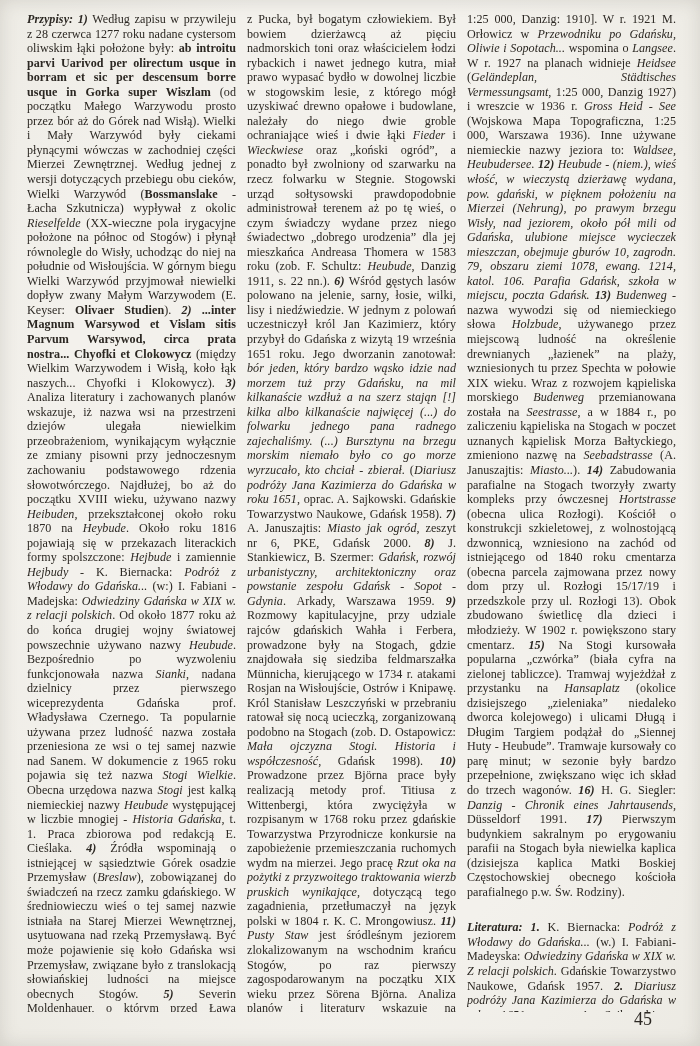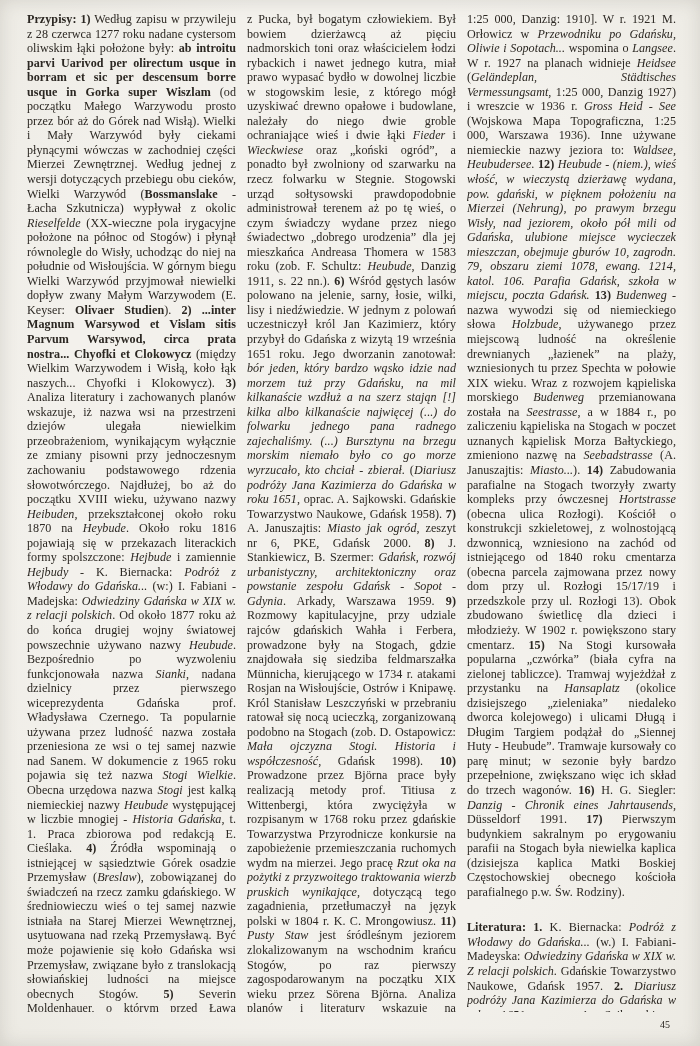--- a/index.html
+++ b/index.html
@@ -37,28 +37,28 @@
     letter-spacing: 0.05px;
     word-spacing: 0.3px;
   }
   p.block {
     margin: 0;
     padding: 0;
   }
   p.block + p.block {
     margin-top: 21px;
   }
-  .b  { font-weight: bold; }
+  .b  { font-weight: bold; font-style: italic; }
   .i  { font-style: italic; }
   .bi { font-weight: bold; }
   .page-number {
     position: absolute;
-    right: 30px;
+    right: 48px;
     bottom: 16px;
-    font-size: 10px;
+    font-size: 18px;
     color: #2b2722;
   }
 </style>
 </head>
 <body>
 
 <div class="page">
   <div class="cols">
     <div class="col">
         <p class="block"><span class="b">Przypisy: 1)</span><span> Według zapisu w przywileju z 28 czerwca 1277 roku nadane cystersom oliwskim łąki położone były: </span><span class="bi">ab introitu parvi Uarivod per olirectum usque in borram et sic per descensum borre usque in Gorka super Wiszlam</span><span> (od początku Małego Warzywodu prosto przez bór aż do Górek nad Wisłą). Wielki i Mały Warzywód były ciekami płynącymi wówczas w zachodniej części Mierzei Zewnętrznej. Według jednej z wersji dotyczących przebiegu obu cieków, Wielki Warzywód (</span><span class="bi">Bossmanslake</span><span> - Łacha Szkutnicza) wypływał z okolic </span><span class="i">Rieselfelde</span><span> (XX-wieczne pola irygacyjne położone na północ od Stogów) i płynął równolegle do Wisły, uchodząc do niej na południe od Wisłoujścia. W górnym biegu Wielki Warzywód przyjmował niewielki dopływ zwany Małym Warzywodem (E. Keyser: </span><span class="bi">Olivaer Studien</span><span>). </span><span class="b">2)</span><span class="bi"> ...inter Magnum Warsywod et Vislam sitis Parvum Warsywod, circa prata nostra... Chyofki et Clokowycz</span><span> (między Wielkim Warzywodem i Wisłą, koło łąk naszych... Chyofki i Klokowycz). </span><span class="b">3)</span><span> Analiza literatury i zachowanych planów wskazuje, iż nazwa wsi na przestrzeni dziejów ulegała niewielkim przeobrażeniom, wynikającym wyłącznie ze zmiany pisowni przy jednoczesnym zachowaniu podstawowego rdzenia słowotwórczego. Najdłużej, bo aż do początku XVIII wieku, używano nazwy </span><span class="i">Heibuden</span><span>, przekształconej około roku 1870 na </span><span class="i">Heybude</span><span>. Około roku 1816 pojawiają się w przekazach literackich formy spolszczone: </span><span class="i">Hejbude</span><span> i zamiennie </span><span class="i">Hejbudy</span><span> - K. Biernacka: </span><span class="i">Podróż z Włodawy do Gdańska...</span><span> (w:) I. Fabiani - Madejska: </span><span class="i">Odwiedziny Gdańska w XIX w. z relacji polskich</span><span>. Od około 1877 roku aż do końca drugiej wojny światowej powszechnie używano nazwy </span><span class="i">Heubude</span><span>. Bezpośrednio po wyzwoleniu funkcjonowała nazwa </span><span class="i">Sianki</span><span>, nadana dzielnicy przez pierwszego wiceprezydenta Gdańska prof. Władysława Czernego. Ta popularnie używana przez ludność nazwa została przeniesiona ze wsi o tej samej nazwie nad Sanem. W dokumencie z 1965 roku pojawia się też nazwa </span><span class="i">Stogi Wielkie</span><span>. Obecna urzędowa nazwa </span><span class="i">Stogi</span><span> jest kalką niemieckiej nazwy </span><span class="i">Heubude</span><span> występującej w liczbie mnogiej - </span><span class="i">Historia Gdańska</span><span>, t. 1. Praca zbiorowa pod redakcją E. Cieślaka. </span><span class="b">4)</span><span> Źródła wspominają o istniejącej w sąsiedztwie Górek osadzie Przemysław (</span><span class="i">Breslaw</span><span>), zobowiązanej do świadczeń na rzecz zamku gdańskiego. W średniowieczu wieś o tej samej nazwie istniała na Starej Mierzei Wewnętrznej, usytuowana nad rzeką Przemysławą. Być może pojawienie się koło Gdańska wsi Przemysław, związane było z translokacją słowiańskiej ludności na miejsce obecnych Stogów. </span><span class="b">5)</span><span> Severin Moldenhauer, o którym przed Ławą Głównego Miasta świadczyli w 1552 roku trzej 80-letni świadkowie: Jacob Malcke z Sobieszewa, Christoph Dobroczek spod Słupska i Peter Patke</span></p>

